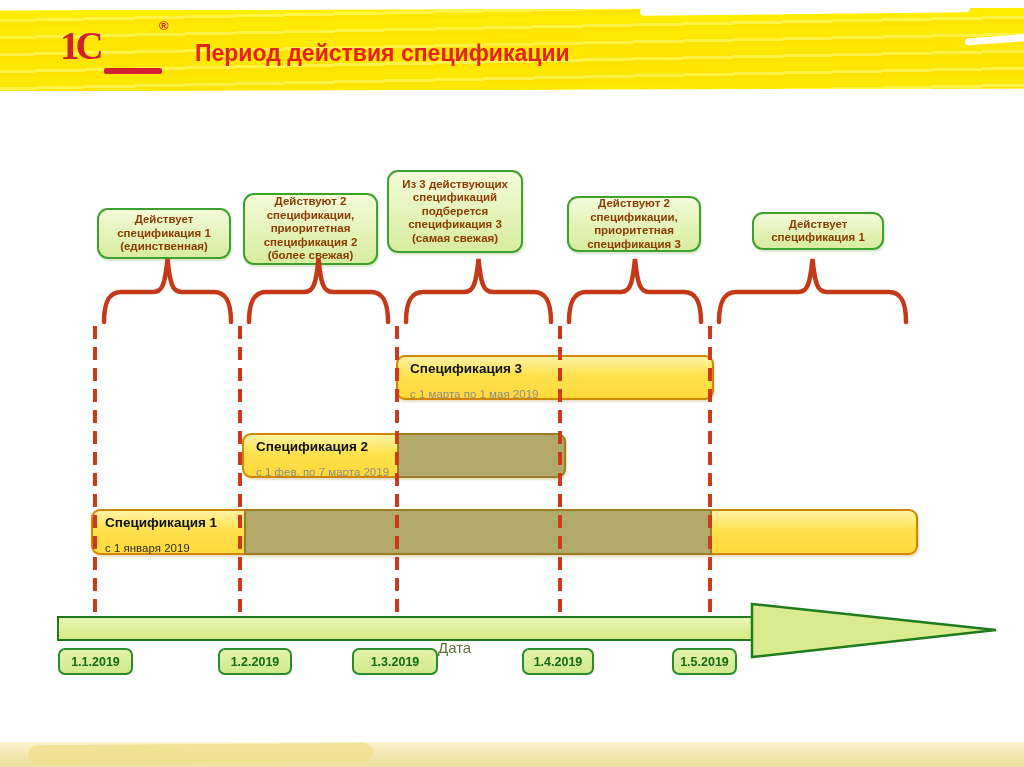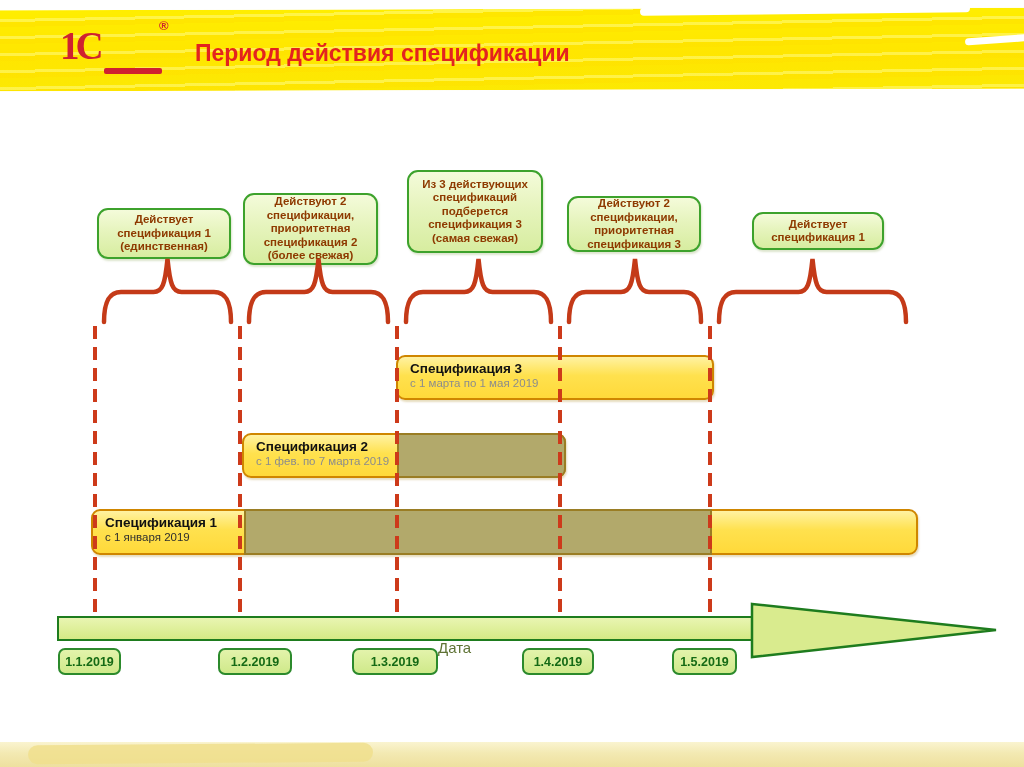--- a/index.html
+++ b/index.html
@@ -39,36 +39,36 @@
     position:absolute;box-sizing:border-box;
     border:2.5px solid #3da22c;border-radius:11px;
     background:linear-gradient(180deg,#f4fbda 0%,#e6f4bd 45%,#d7eda0 100%);
     color:#8e3a00;font-weight:bold;font-size:11.5px;line-height:13.5px;
     text-align:center;display:flex;align-items:center;justify-content:center;
     white-space:pre-line;padding:3px 4px;
     box-shadow:1px 2px 2px rgba(120,150,60,.25);
   }
   .co1{left:97px;top:208px;width:134px;height:51px;}
   .co2{left:243px;top:193px;width:135px;height:72px;}
-  .co3{left:407px;top:170px;width:136px;height:83px;}
+  .co3{left:387px;top:170px;width:136px;height:83px;}
   .co4{left:567px;top:196px;width:134px;height:56px;}
   .co5{left:752px;top:212px;width:132px;height:38px;}
   
   .bar{
     position:absolute;box-sizing:content-box;
     border:2px solid #cf8600;border-radius:9px;
     background:linear-gradient(180deg,#fff2a2 0%,#ffe14e 45%,#ffd93a 100%);
     box-shadow:1px 2px 2px rgba(160,120,0,.25);
   }
   .bar1{left:91px;top:509px;width:823px;height:42px;}
   .bar2{left:242px;top:433px;width:320px;height:41px;}
   .bar3{left:396px;top:355px;width:314px;height:41px;}
   .bar-label{position:absolute;left:12px;top:4px;white-space:nowrap;}
   .bar-title{font-size:13.5px;font-weight:bold;color:#111;}
-  .bar-period{font-size:11.5px;color:#8c8c8c;margin-top:1px;}
+  .bar-period{font-size:11.5px;color:#8c8c8c;margin-top:12px;}
   .bar1 .bar-period{color:#2e2e2e;}
   .overlap{
     position:absolute;background:#b2a96b;border:2px solid #9a7d24;box-sizing:border-box;
   }
   .ov1{left:151px;top:-2px;width:468px;height:46px;}
   .ov2{left:153px;top:-2px;width:169px;height:45px;border-radius:0 9px 9px 0;}
   
   .axis-body{
     position:absolute;left:57px;top:616px;width:696px;height:25px;box-sizing:border-box;
     border:2px solid #1e7c1e;
@@ -77,21 +77,21 @@
   .axis-label{
     position:absolute;left:438px;top:639px;font-size:15px;color:#5f7335;
   }
   .date-box{
     position:absolute;top:648px;height:27px;box-sizing:border-box;
     border:2px solid #2c8a2c;border-radius:7px;
     background:linear-gradient(180deg,#e3f3ab 0%,#cfe98a 100%);
     color:#156a15;font-weight:bold;font-size:12.5px;
     display:flex;align-items:center;justify-content:center;
   }
-  .d1{left:58px;width:63px;}
+  .d1{left:58px;width:75px;}
   .d2{left:218px;width:74px;}
   .d3{left:352px;width:86px;}
   .d4{left:522px;width:72px;}
   .d5{left:672px;width:65px;}
   
   .overlay-svg{position:absolute;left:0;top:0;width:1024px;height:767px;pointer-events:none;}
   
   .bottom-strip{
     position:absolute;left:0;top:742px;width:1024px;height:25px;
     background:linear-gradient(180deg,#faf4d0 0%,#f3e9b2 45%,#eee09f 100%);

